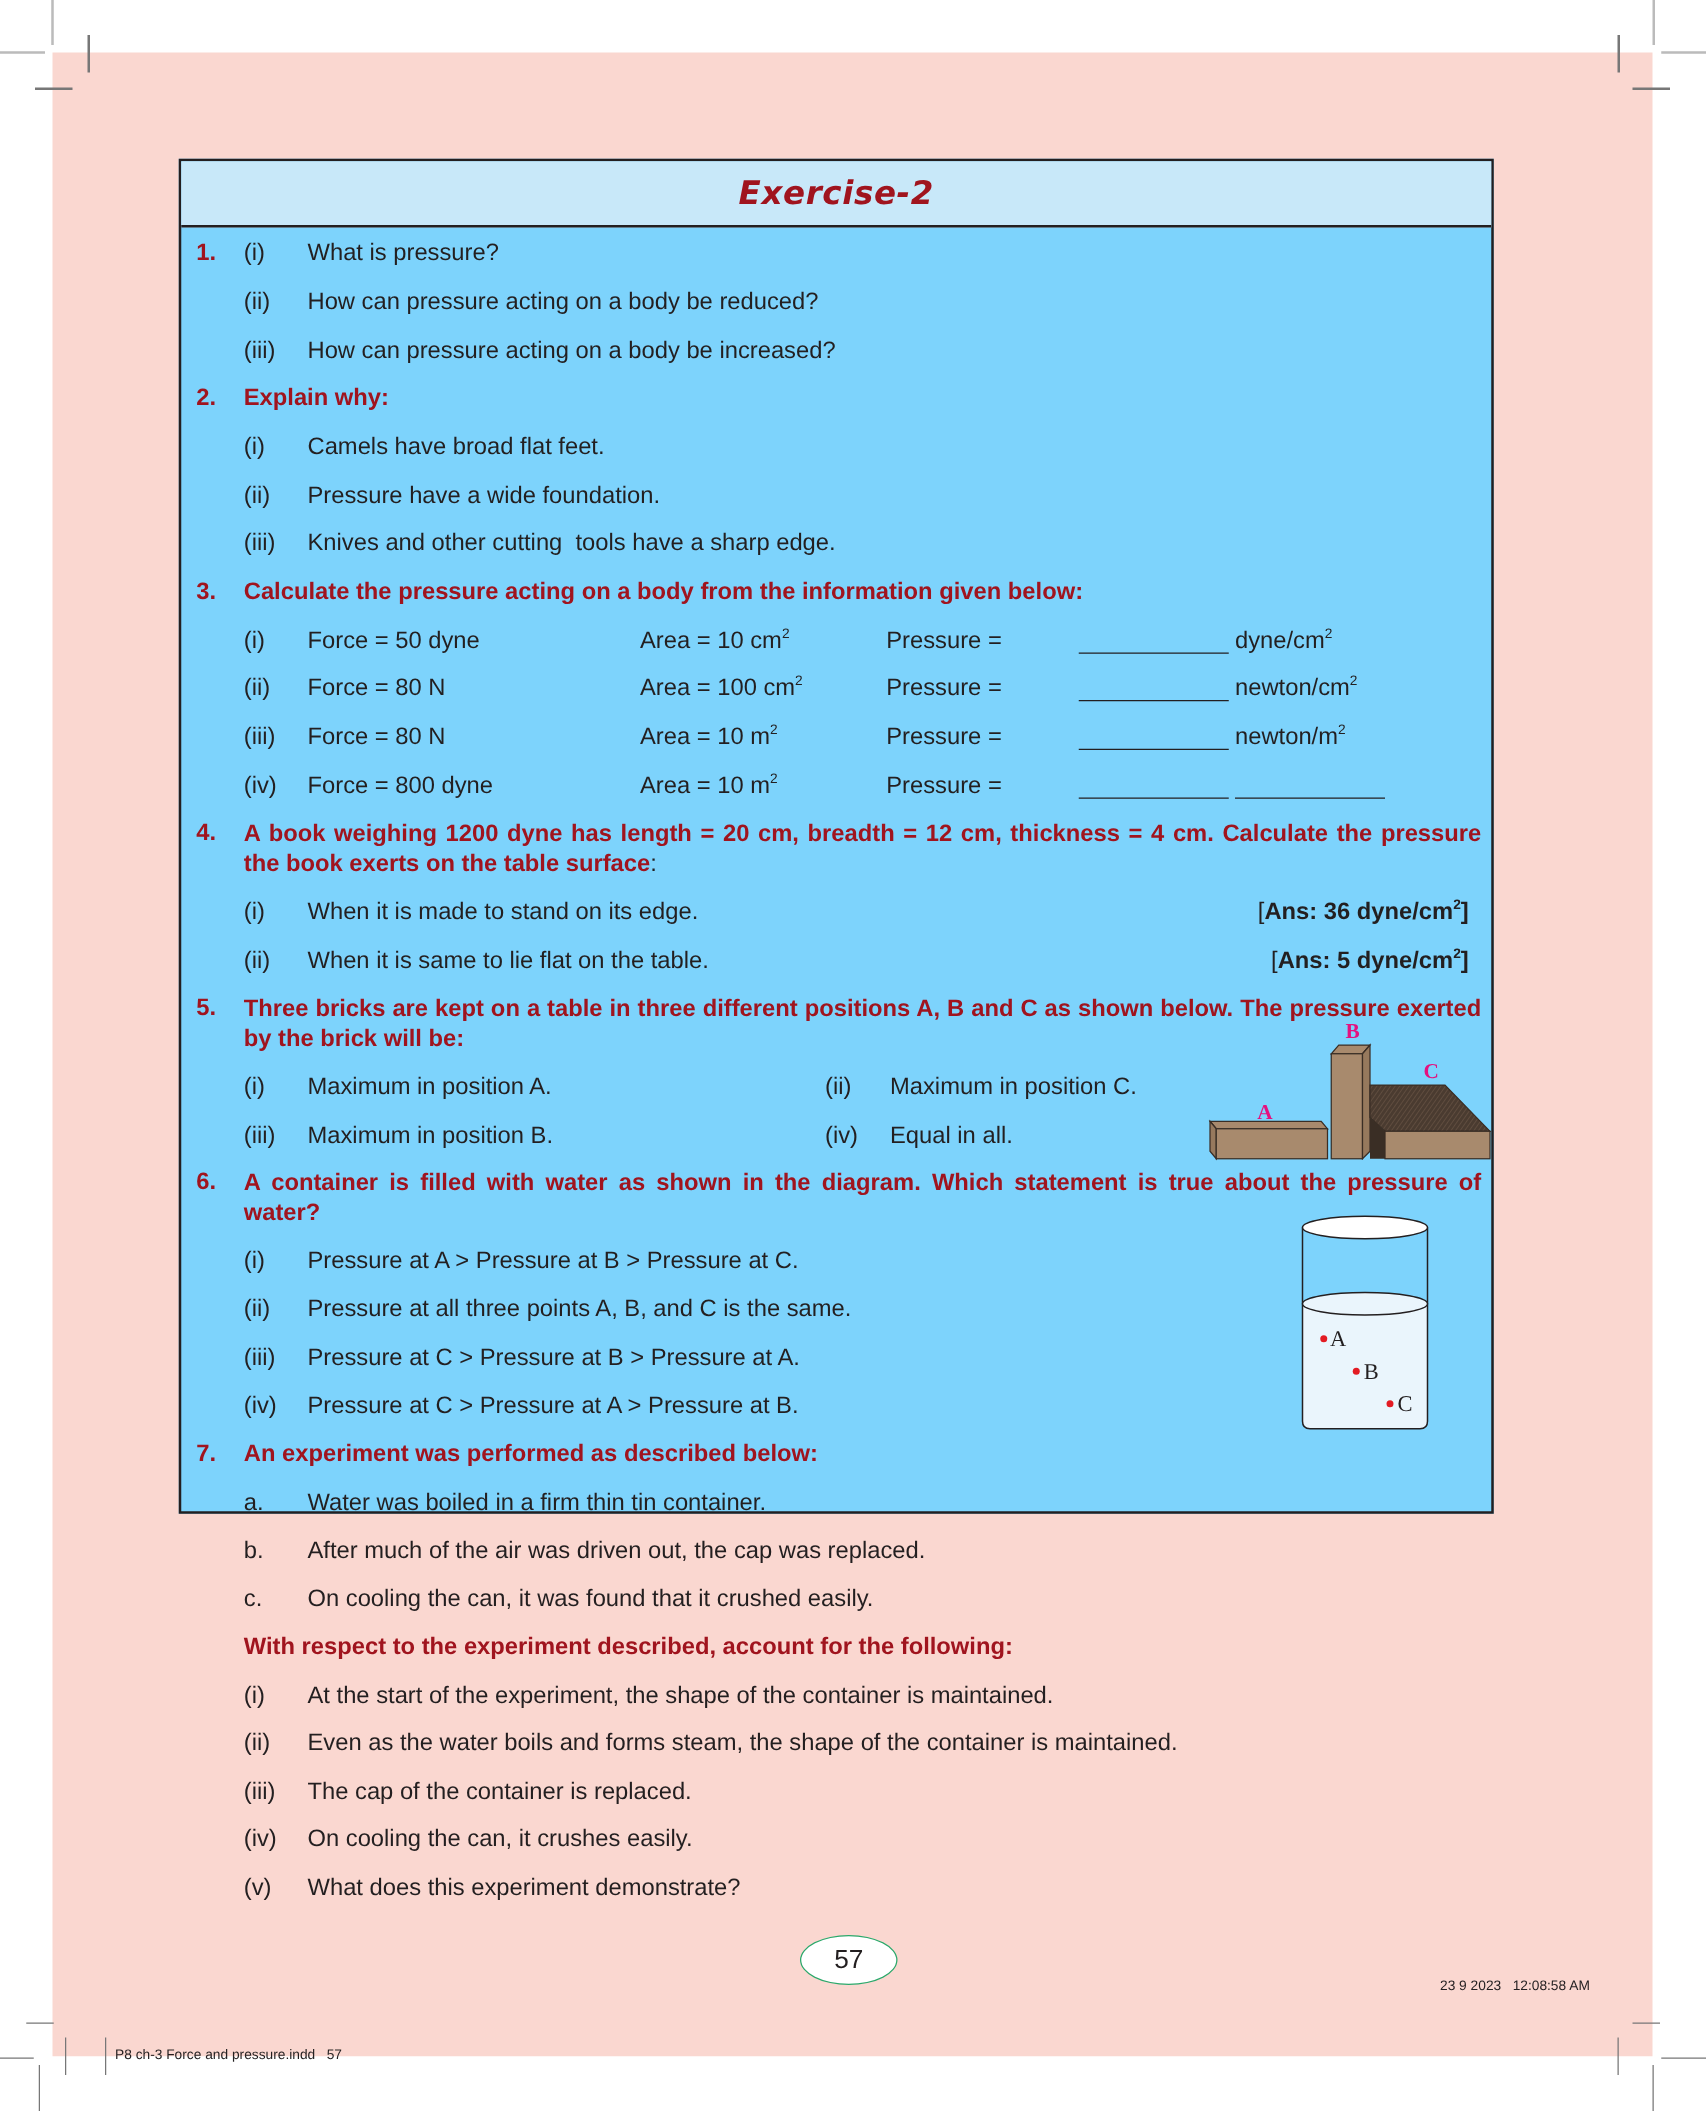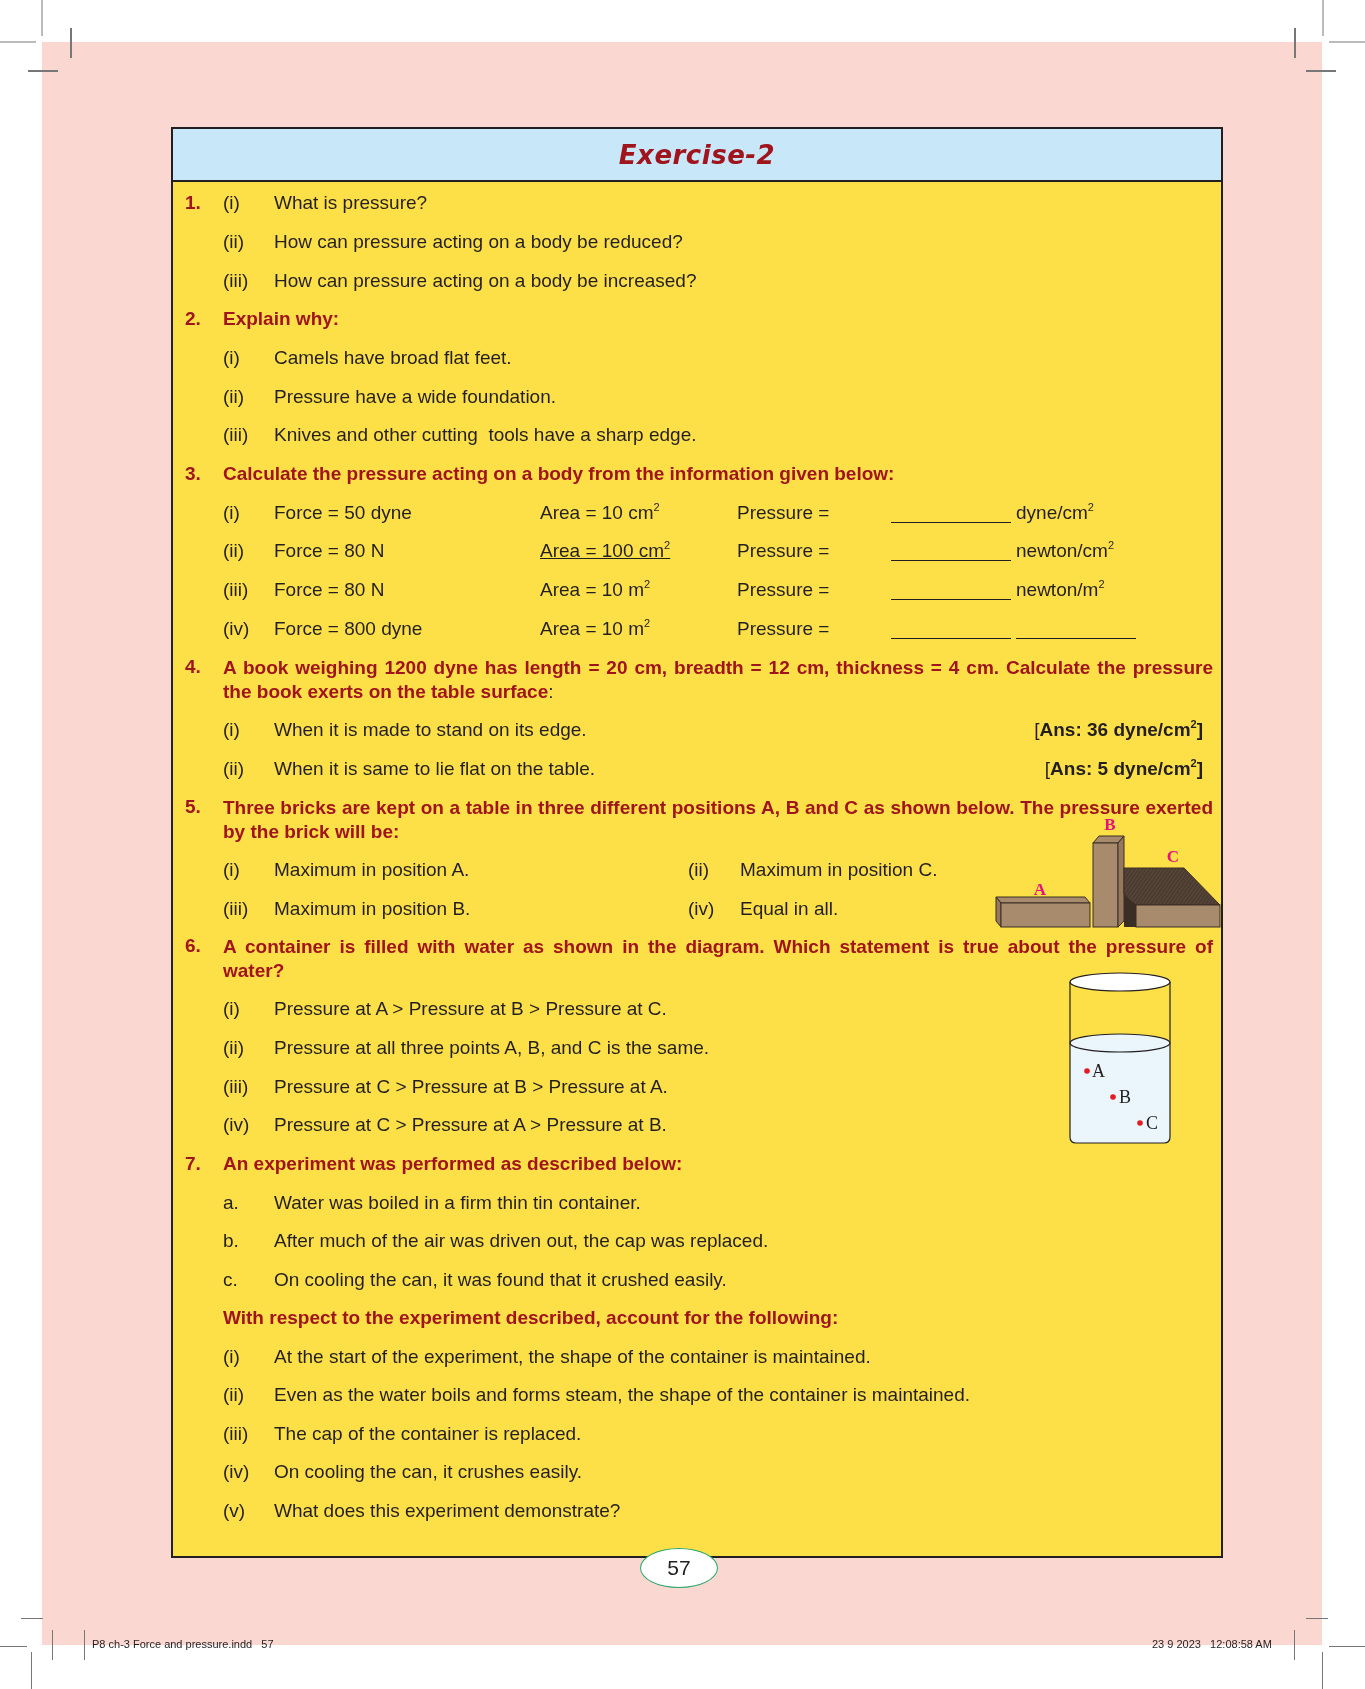--- a/index.html
+++ b/index.html
@@ -1,21 +1,21 @@
 <!DOCTYPE html>
 <html><head>
 <meta charset="utf-8">
 <style>
   html, body { margin:0; padding:0; }
   body { width:1365px; height:1689px; position:relative; background:#ffffff; overflow:hidden;
          font-family:"Liberation Sans", sans-serif; color:#231f20; }
   .bleed { position:absolute; left:42px; top:42px; width:1280px; height:1603px; background:#fad7d0; }
   .crop { position:absolute; background:#777; }
   .crop.l { background:#bbb; }
-  .box { position:absolute; left:171px; top:127px; width:1052px; height:1431px; background:#fde047;
+  .box { position:absolute; left:143px; top:127px; width:1052px; height:1084px; background:#7dd3fc;
          border:2px solid #231f20; box-sizing:border-box; }
   .hdr { position:absolute; left:0; top:0; right:0; height:51px; background:#c8e8f9;
          border-bottom:2px solid #231f20; display:flex; align-items:center; justify-content:center; }
   .hdr span { font-family:"DejaVu Sans", sans-serif; font-style:italic; font-weight:bold; font-size:26px; color:#a0141e; letter-spacing:0.5px; }
   .row { position:absolute; font-size:19px; line-height:22px; white-space:nowrap; }
   .q { color:#a0141e; font-weight:bold; }
   .num { position:absolute; left:12px; color:#a0141e; font-weight:bold; font-size:19px; }
   .roman { position:absolute; left:50px; font-size:19px; }
   .txt { position:absolute; left:101px; font-size:19px; }
   .qtext { position:absolute; left:50px; right:8px; color:#a0141e; font-weight:bold; font-size:19px; line-height:24px; white-space:normal; text-align:justify; }
@@ -95,21 +95,21 @@
         <span class="roman">(i)</span>
         <span class="txt">Force = 50 dyne</span>
         <span class="txt" style="left:367px;"><span>Area = 10 cm</span><sup>2</sup></span>
         <span class="txt" style="left:564px;">Pressure =</span>
         <span class="blank" style="left:718px;top:20px;"></span>
         <span class="txt" style="left:843px;"><span>dyne/cm</span><sup>2</sup></span>
       </div>
       <div class="row" style="top: 411px; left: 0px; right: 0px;">
         <span class="roman">(ii)</span>
         <span class="txt">Force = 80 N</span>
-        <span class="txt" style="left:367px;text-decoration:underline;"><span>Area = 100 cm</span><sup>2</sup></span>
+        <span class="txt" style="left:367px;"><span>Area = 100 cm</span><sup>2</sup></span>
         <span class="txt" style="left:564px;">Pressure =</span>
         <span class="blank" style="left:718px;top:20px;"></span>
         <span class="txt" style="left:843px;"><span>newton/cm</span><sup>2</sup></span>
       </div>
       <div class="row" style="top: 450px; left: 0px; right: 0px;">
         <span class="roman">(iii)</span>
         <span class="txt">Force = 80 N</span>
         <span class="txt" style="left:367px;"><span>Area = 10 m</span><sup>2</sup></span>
         <span class="txt" style="left:564px;">Pressure =</span>
         <span class="blank" style="left:718px;top:20px;"></span>
@@ -262,14 +262,14 @@
     <span class="roman">(v)</span>
     <span class="txt">What does this experiment demonstrate?</span>
   </div>
 </div>
 
 <div class="pg">
   <span>57</span>
 </div>
 
 <div class="slug" style="left:92px;top:1638px;white-space:pre;">P8 ch-3 Force and pressure.indd   57</div>
-<div class="slug" style="left:1152px;top:1638px;white-space:pre;">23 9 2023   12:08:58 AM</div>
+<div class="slug" style="left:1152px;top:1583px;white-space:pre;">23 9 2023   12:08:58 AM</div>
 <div class="crop" style="left:84px;top:1630px;width:1px;height:30px;"></div>
 
 </body></html>

